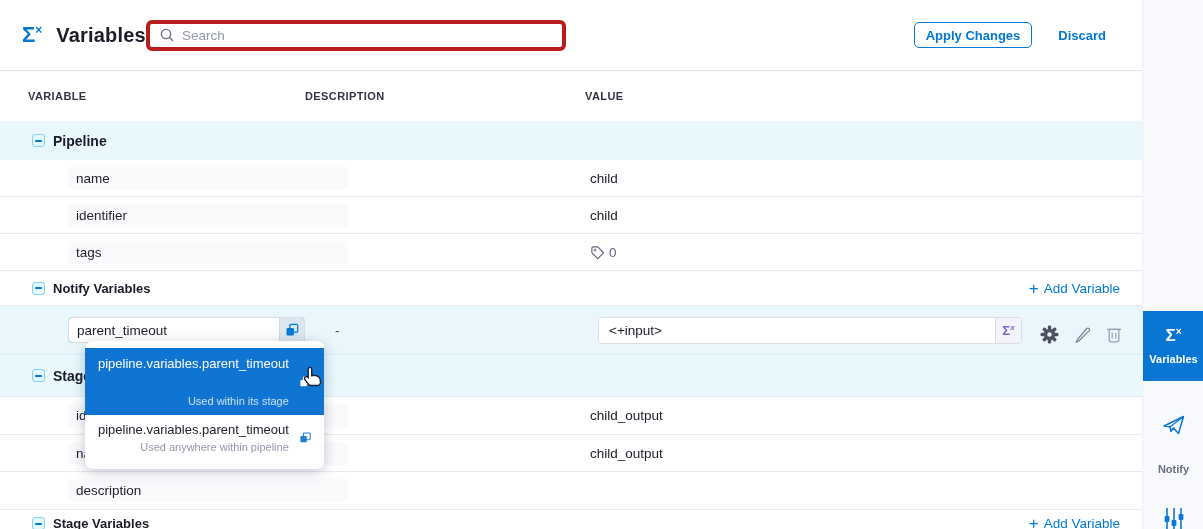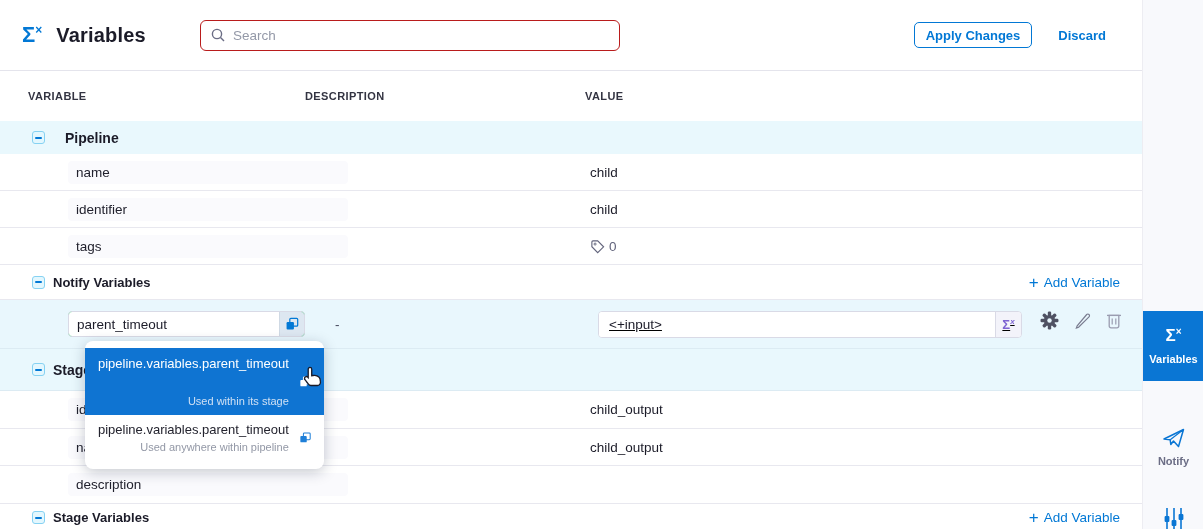--- a/index.html
+++ b/index.html
@@ -7,39 +7,39 @@
     font-family:"Liberation Sans", sans-serif; }
   .app { position:relative; width:1203px; height:529px; }
 
   
   .main { position:absolute; left:0; top:0; width:1142px; height:529px; background:#fff; }
   .topbar { height:71px; border-bottom:1px solid #e4e4ec; display:flex; align-items:center;
     padding:0 36px 0 22px; }
   .logo { color:#0278d5; font-weight:700; font-size:22px; line-height:1; display:flex; align-items:flex-start; }
   .logo .sup { font-size:12px; font-weight:700; margin-top:0px; }
   .page-title { font-size:20px; font-weight:700; color:#1b1b28; margin-left:14px; letter-spacing:.2px; }
-  .searchbox { margin-left:54px; width:420px; height:31px; border:1px solid #b91c1c; border-radius:6px;
+  .searchbox { width:420px; height:31px; border:4px solid #b91c1c; border-radius:6px;
     display:flex; align-items:center; padding:0 10px; background:#fff; }
   .searchbox svg { flex:0 0 auto; }
   .searchbox input { border:none; outline:none; font-size:13.5px; color:#1b1b28; margin-left:8px; width:100%;
     font-family:"Liberation Sans", sans-serif; background:transparent; }
   .searchbox input::placeholder { color:#9499a8; }
   .apply-btn { margin-left:auto; height:26px; padding:0 11px; border:1.2px solid #0278d5; border-radius:5px;
     background:#fff; color:#0278d5; font-size:13px; font-weight:700; cursor:pointer;
     font-family:"Liberation Sans", sans-serif; }
   .discard-link { margin-left:26px; color:#0278d5; font-size:13px; font-weight:600; text-decoration:none; }
 
   
   .vtable { padding:0; }
   .grid-row { display:grid; grid-template-columns:277px 280px auto; align-items:center; padding:0 22px 0 28px; }
   .thead { height:50px; }
   .thead .col { font-size:11px; font-weight:700; color:#333442; letter-spacing:.4px; }
   .section-row { display:flex; align-items:center; padding:0 22px 0 32px; }
   .section-row.tint { background:#e9f8fd; }
-  .sec-pipeline { height:33px;gap:12px; }
+  .sec-pipeline { height:39px; }
   .sec-custom { height:35px; border-bottom:1px solid #e8e8ef; }
   .sec-stage { height:42px; border-bottom:1px solid #dcebf3; }
   .sec-stagevars { height:27px; }
   .minus-box { width:13px; height:13px; border:1px solid #86d2f2; background:#e3f7fe; border-radius:3px;
     display:flex; align-items:center; justify-content:center; flex:0 0 auto; cursor:pointer; }
   .minus-box i { display:block; width:7px; height:2px; background:#0278d5; border-radius:1px; }
   .sec-title { font-size:14px; font-weight:700; color:#1b1b28; margin-left:8px; }
   .sec-title.small { font-size:13px; font-weight:600; }
   .add-var { margin-left:auto; display:flex; align-items:center; color:#0278d5; font-size:13.5px;
     font-weight:500; cursor:pointer; }
@@ -53,21 +53,21 @@
 
   
   .custom-row { height:49px; background:#e9f7fd; border-bottom:1px solid #dcebf3; }
   .name-input-wrap { margin-left:40px; width:254px; height:26px; background:#22c55e; border:1px solid #d9dae6;
     border-radius:4px; display:flex; overflow:hidden; }
   .name-input-wrap input { flex:1; border:none; outline:none; font-size:13.5px; color:#1b1b28; padding:0 8px;
     font-family:"Liberation Sans", sans-serif; min-width:0; }
   .copy-btn { width:25px; background:#dde7f1; border-left:1px solid #cfd9e4; display:flex; align-items:center;
     justify-content:center; cursor:pointer; }
   .dash-desc { font-size:13.5px; color:#45475c; padding-left:30px; }
-  .value-zone { display:flex; align-items:flex-start;text-decoration:underline; }
+  .value-zone { display:flex; align-items:flex-end; }
   .value-input-wrap { margin-left:13px; width:424px; height:27px; background:#fff; border:1px solid #d9dae6;
     border-radius:4px; display:flex; overflow:hidden; }
   .value-input-wrap input { flex:1; border:none; outline:none; font-size:13.5px; color:#1b1b28; padding:0 10px;
     font-family:"Liberation Sans", sans-serif; min-width:0; }
   .expr-badge { width:26px; background:#f3f3fa; border-left:1px solid #d9dae6; display:flex; align-items:center;
     justify-content:center; color:#7d63d2; font-size:13px; font-weight:600; cursor:pointer; }
   .expr-badge .sup { font-size:8px; font-style:italic; margin-top:-6px; }
   .row-icons { display:flex; align-items:center; gap:15px; margin-left:18px; }
   .row-icons .ic { cursor:pointer; display:flex; }
 
@@ -86,21 +86,21 @@
 
   
   .sidebar { position:absolute; right:0; top:0; width:61px; height:529px; background:#f8f9fc;
     border-left:1px solid #ededf2; }
   .sb-item { display:flex; flex-direction:column; align-items:center; cursor:pointer; }
   .sb-variables { position:absolute; top:311px; left:0; width:61px; height:70px; background:#0a76d4;
     justify-content:center; }
   .sb-variables .sb-icon { color:#fff; font-weight:700; font-size:17px; line-height:1; display:flex; }
   .sb-variables .sb-icon .sup { font-size:10px; }
   .sb-variables .sb-label { color:#fff; font-size:11px; font-weight:700; margin-top:9px; }
-  .sb-notify { position:absolute; top:427px; left:0; width:61px; }
+  .sb-notify { position:absolute; top:414px; left:0; width:61px;gap:21px; }
   .sb-notify .sb-label { color:#6b6d85; font-size:11px; font-weight:600; margin-top:6px; }
   .sb-flow { position:absolute; top:508px; left:0; width:61px; }
 </style>
 </head>
 <body>
 
 <div class="app">
   <div class="main">
 
     <div class="topbar">

